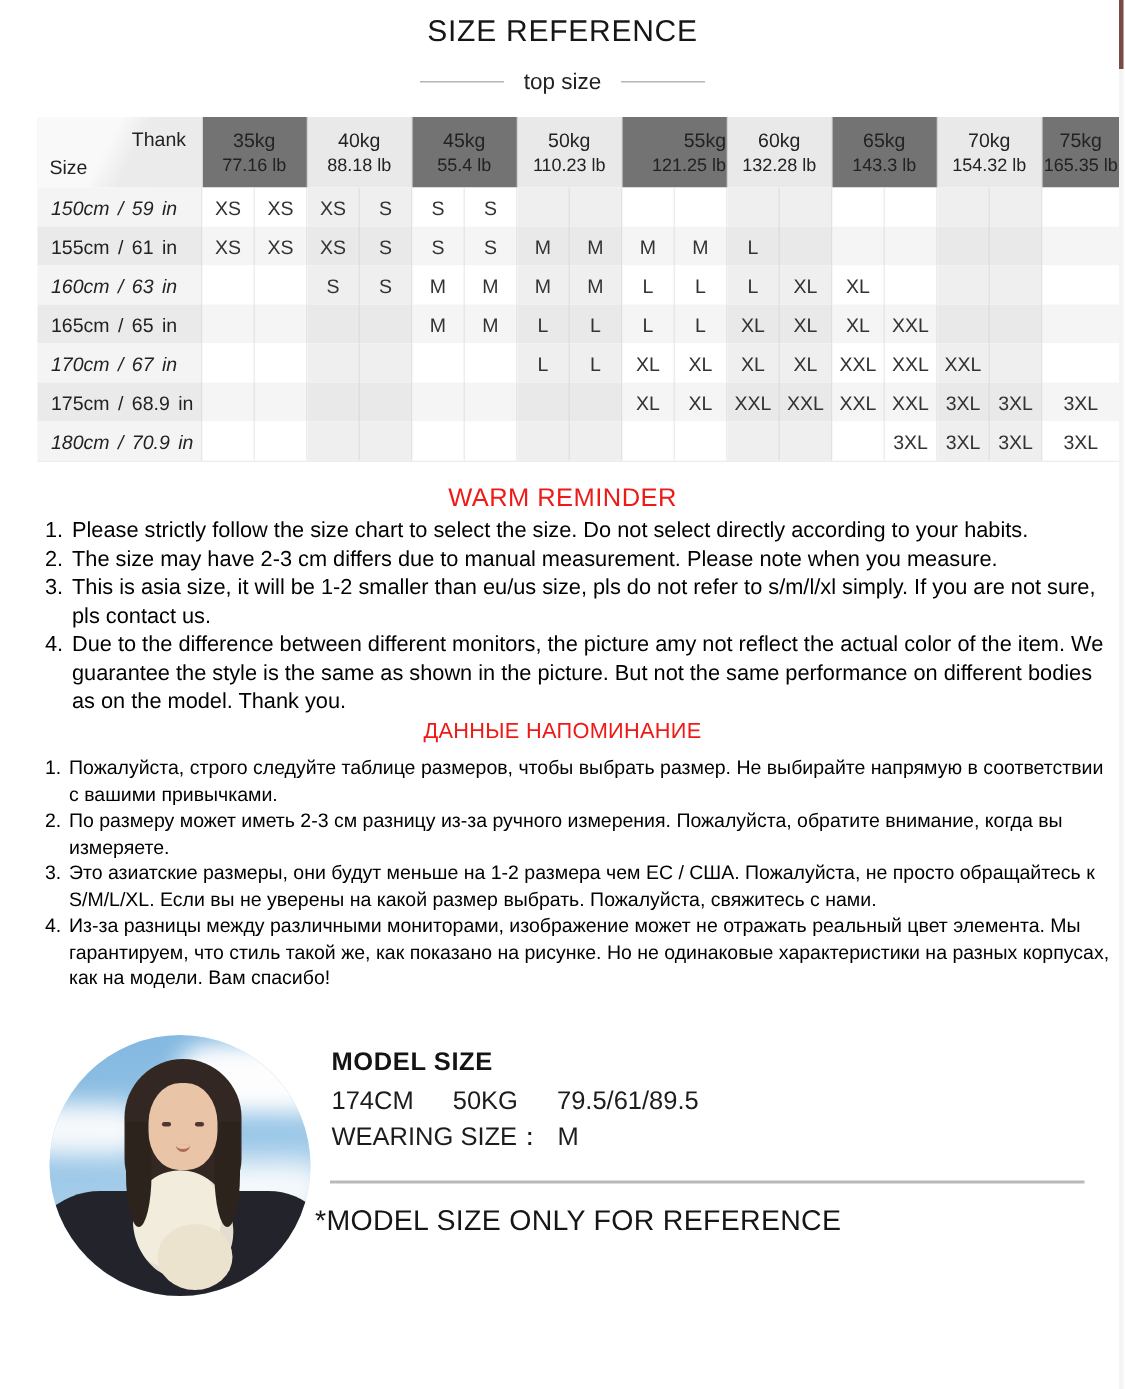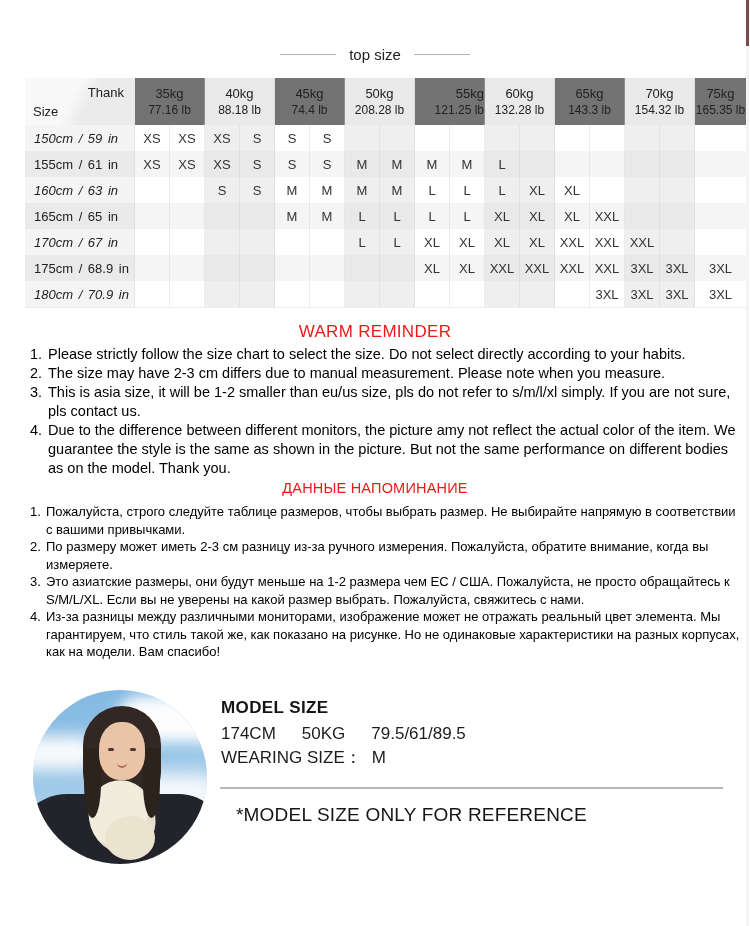--- a/index.html
+++ b/index.html
@@ -55,21 +55,21 @@
 
   
   .model { position:absolute; top:690px; left:0; width:750px; height:200px; }
   .model-title { position:absolute; left:221px; top:8px; font-size:17px; font-weight:700;
                  letter-spacing:.4px; color:#141414; }
   .model-stats { position:absolute; left:221px; top:34px; display:flex; gap:26px;
                  font-size:17px; color:#1c1c1c; }
   .model-wearing { position:absolute; left:221px; top:56px; font-size:17px; color:#1c1c1c; }
   .model-wearing .val { margin-left:10px; }
   .model-divider { position:absolute; left:220px; top:97px; width:503px; height:2px; background:#b9b9b9; }
-  .footnote-1 { position:absolute; left:236px; top:114px; font-size:19px; color:#161616; letter-spacing:.2px; }
+  .footnote-1 { position:absolute; left:210px; top:114px; font-size:19px; color:#161616; letter-spacing:.2px; }
   .footnote-2 { position:absolute; left:220px; top:141px; font-size:16.5px; color:#161616; }
 
   
   .photo { position:absolute; left:33px; top:0; width:174px; height:174px; border-radius:50%;
            overflow:hidden; background:linear-gradient(170deg,#7fb6e0 0%,#9cc8e8 45%,#c6dff1 100%); }
   .photo > div { position:absolute; }
   .cloud { background:#fdfdfd; border-radius:60px; filter:blur(7px); }
   .cloud1 { right:-22px; top:6px; width:112px; height:46px; }
   .cloud2 { left:-20px; top:46px; width:84px; height:34px; opacity:.95; filter:blur(8px); }
   .cloud3 { right:-12px; top:84px; width:92px; height:38px; opacity:.9; filter:blur(9px); }
@@ -92,20 +92,21 @@
 
   
   .sb-track { position:absolute; right:1px; top:0; width:3px; height:926px; background:#f4f4f4; }
   .sb-thumb { position:absolute; right:1px; top:0; width:3px; height:46px; background:#7a4a44; }
 </style>
 </head>
 <body>
 
 <div class="page">
 
+  <div class="title">SIZE REFERENCE</div>
 
   <div class="subtitle-row">
     <span class="dash"></span>
     <span class="subtitle-text">top size</span>
     <span class="dash"></span>
   </div>
 
   <div class="size-table" id="sizeTable">
       <div class="tr thead">
         <div class="cell corner">
@@ -115,25 +116,25 @@
         <div class="ghead g-light" style="width: 70px;">
           <div class="kg">35kg</div>
           <div class="lb">77.16 lb</div>
         </div>
         <div class="ghead g-dark" style="width: 70px;">
           <div class="kg">40kg</div>
           <div class="lb">88.18 lb</div>
         </div>
         <div class="ghead g-light" style="width: 70px;">
           <div class="kg">45kg</div>
-          <div class="lb">74.4 lb</div>
+          <div class="lb">55.4 lb</div>
         </div>
         <div class="ghead g-dark" style="width: 70px;">
           <div class="kg">50kg</div>
-          <div class="lb">208.28 lb</div>
+          <div class="lb">110.23 lb</div>
         </div>
         <div class="ghead g-light" style="width: 70px; align-items: flex-end;">
           <div class="kg">55kg</div>
           <div class="lb">121.25 lb</div>
         </div>
         <div class="ghead g-dark" style="width: 70px;">
           <div class="kg">60kg</div>
           <div class="lb">132.28 lb</div>
         </div>
         <div class="ghead g-light" style="width: 70px;">

